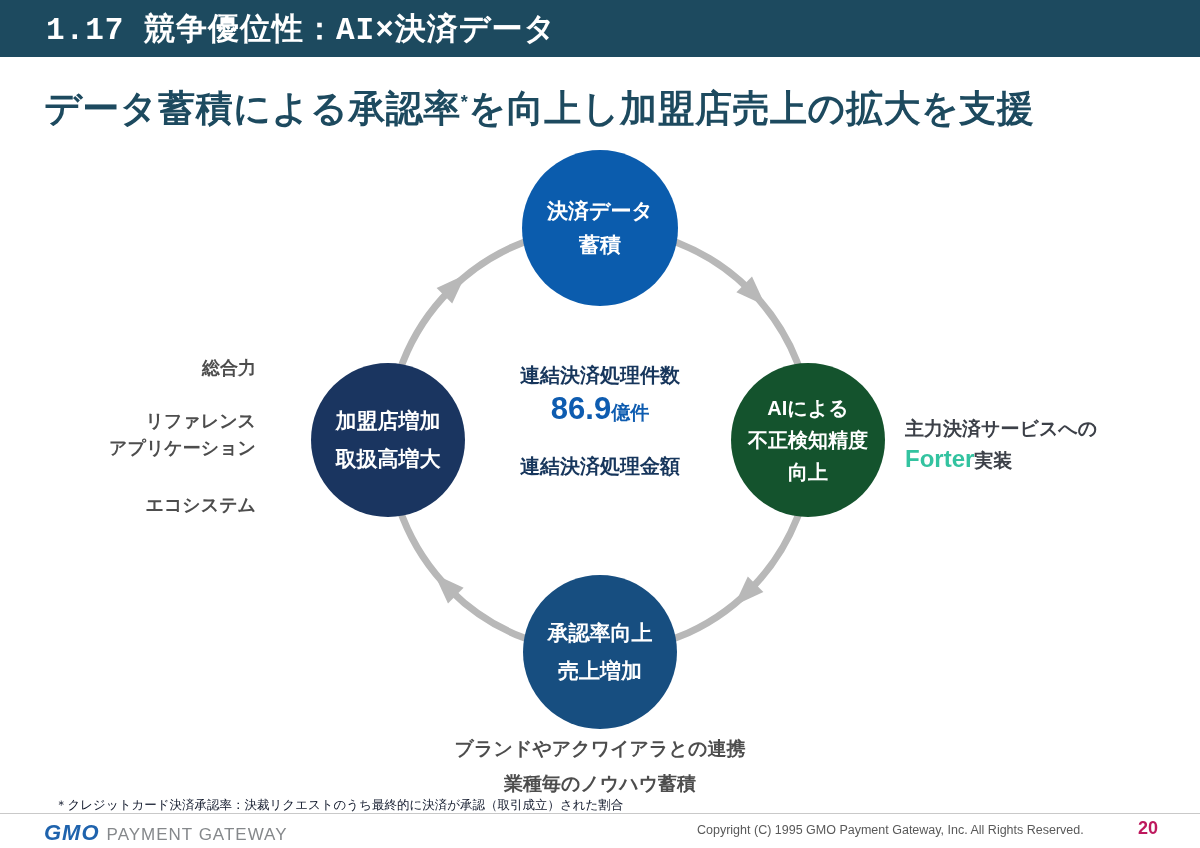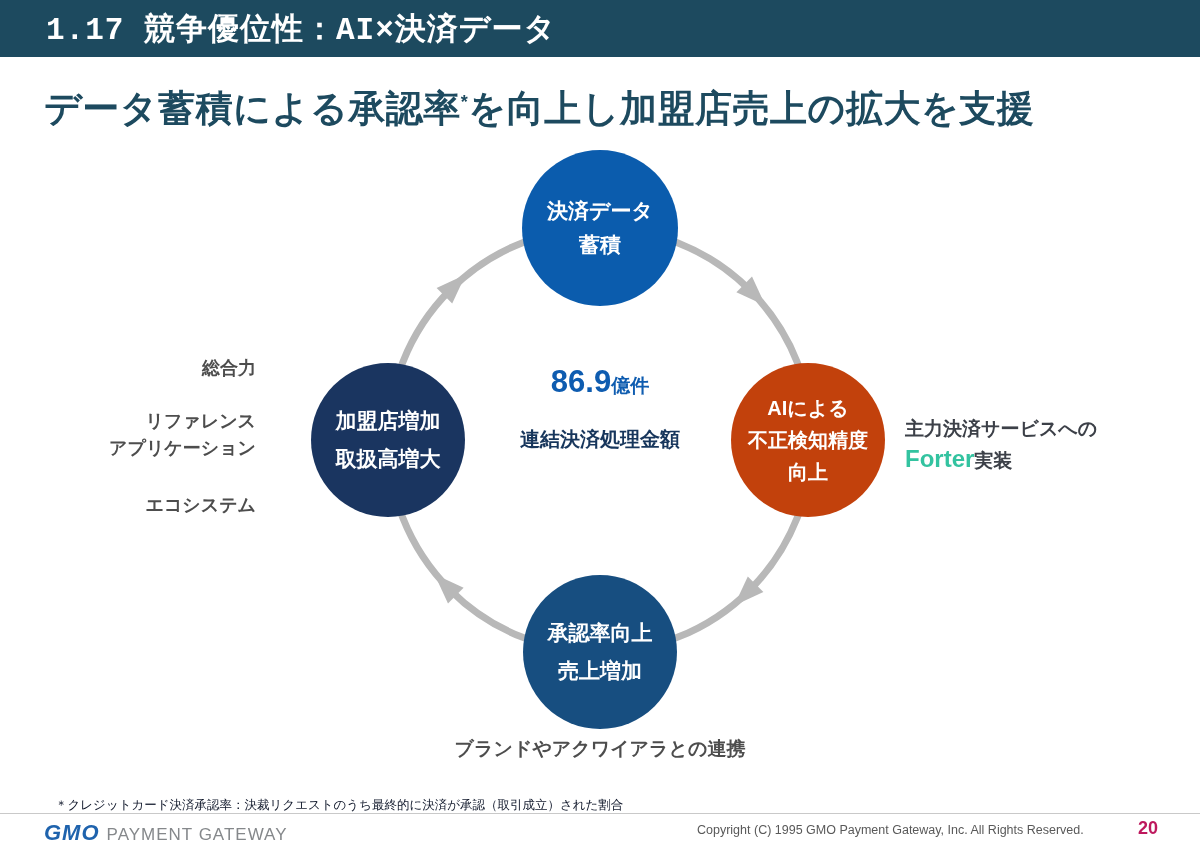--- a/index.html
+++ b/index.html
@@ -28,21 +28,21 @@
   .ring-svg { position:absolute; left:0; top:0; }
   
   .node {
     position:absolute; border-radius:50%;
     color:#ffffff; font-weight:bold; text-align:center;
     display:flex; align-items:center; justify-content:center;
     white-space:pre-line;
   }
   .node-top    { left:522px; top:150px; width:156px; height:156px; background:#0b5cad; font-size:21px; line-height:1.6; }
   .node-left   { left:311px; top:363px; width:154px; height:154px; background:#1a3560; font-size:21px; line-height:1.8; }
-  .node-right  { left:731px; top:363px; width:154px; height:154px; background:#c2410c; font-size:20px; line-height:1.6; }
+  .node-right  { left:731px; top:363px; width:154px; height:154px; background:#14532d; font-size:20px; line-height:1.6; }
   .node-bottom { left:523px; top:575px; width:154px; height:154px; background:#174e80; font-size:21px; line-height:1.8; }
   
   .stats {
     position:absolute; left:450px; top:362px; width:300px; text-align:center;
   }
   .stat + .stat { margin-top:26px; }
   .stat-label { color:#17365c; font-weight:bold; font-size:20px; }
   .stat-value-row { margin-top:2px; }
   .stat-value { color:#0e5cb0; font-weight:bold; font-size:31px; }
   .stat-unit  { color:#0e5cb0; font-weight:bold; font-size:19px; }
@@ -118,39 +118,41 @@
 <div class="node node-left">加盟店増加
 取扱高増大</div>
 <div class="node node-right">AIによる
 不正検知精度
 向上</div>
 <div class="node node-bottom">承認率向上
 売上増加</div>
 
 <div class="stats">
   <div class="stat">
+    <div class="stat-label">連結決済処理件数</div>
     <div class="stat-value-row"><span class="stat-value">86.9</span><span class="stat-unit">億件</span></div>
   </div>
   <div class="stat">
     <div class="stat-label">連結決済処理金額</div>
   </div>
 </div>
 
 <div class="left-label ll-1">総合力</div>
 <div class="left-label ll-2">リファレンス
 アプリケーション</div>
 <div class="left-label ll-3">エコシステム</div>
 
 <div class="right-note">
   <div class="right-note-line1">主力決済サービスへの</div>
   <div class="right-note-line2"><span class="brand-teal">Forter</span><span class="brand-suffix">実装</span></div>
 </div>
 
 <div class="bottom-notes">
   <div class="bn-line">ブランドやアクワイアラとの連携</div>
+  <div class="bn-line">業種毎のノウハウ蓄積</div>
 </div>
 
 <div class="footnote">＊クレジットカード決済承認率：決裁リクエストのうち最終的に決済が承認（取引成立）された割合</div>
 
 <div class="footer-divider"></div>
 <div class="footer-logo">
   <span class="logo-gmo">GMO</span>
   <span class="logo-sub">PAYMENT GATEWAY</span>
 </div>
 <div class="footer-copyright">Copyright (C) 1995 GMO Payment Gateway, Inc. All Rights Reserved.</div>

